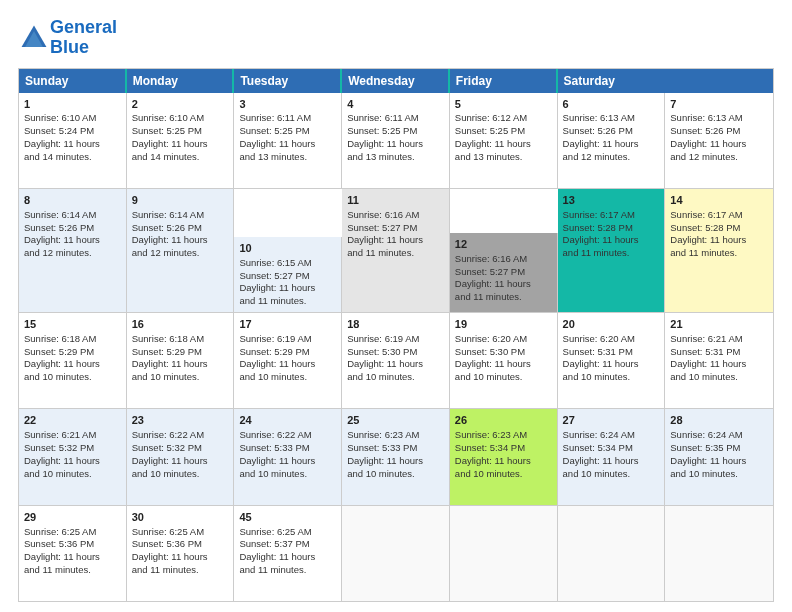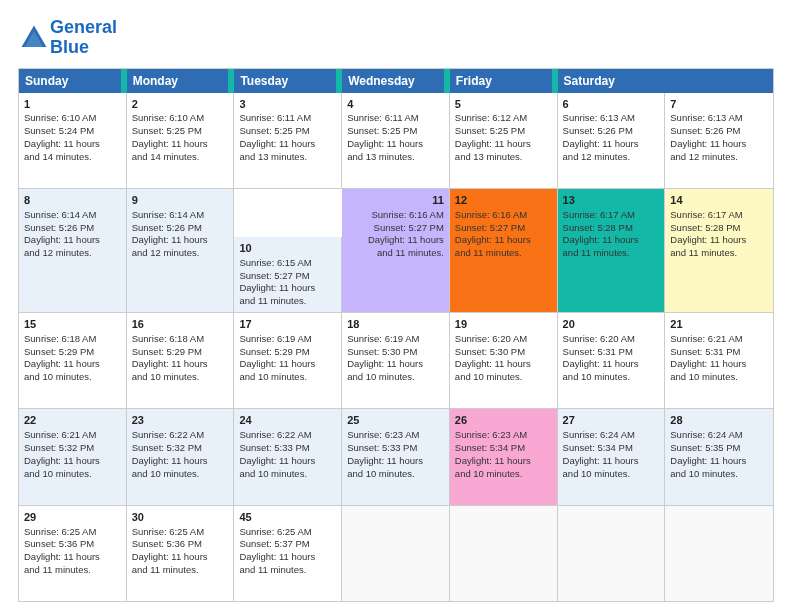--- a/index.html
+++ b/index.html
@@ -64,21 +64,21 @@
       display: grid;
       grid-template-columns: repeat(7, 1fr);
       background: #2e6db4;
     }
     .cal-header-cell {
       color: #fff;
       font-weight: bold;
       font-size: 12px;
       padding: 5px 6px;
       text-align: left;
-      border-right: 6px solid #14b8a6;
+      border-right: 2px solid #14b8a6;
     }
     .cal-header-cell:last-child { border-right: none; }
     .cal-body {
       display: flex;
       flex-direction: column;
       flex: 1;
     }
     .cal-row {
       display: grid;
       grid-template-columns: repeat(7, 1fr);
@@ -173,25 +173,25 @@
 Daylight: 11 hours
 and 12 minutes.</span></div>
           <div class="cal-cell" style="background: rgb(232, 240, 249);"><span class="day-num">9</span><span style="white-space: pre-line;">Sunrise: 6:14 AM
 Sunset: 5:26 PM
 Daylight: 11 hours
 and 12 minutes.</span></div>
           <div class="cal-cell" style="background: rgb(232, 240, 249); margin-top: 48px;"><span class="day-num">10</span><span style="white-space: pre-line;">Sunrise: 6:15 AM
 Sunset: 5:27 PM
 Daylight: 11 hours
 and 11 minutes.</span></div>
-          <div class="cal-cell" style="background: #c4b5fd; text-align: right;"><span class="day-num">11</span><span style="white-space: pre-line;">Sunrise: 6:16 AM
+          <div class="cal-cell" style="background: #e5e5e5;"><span class="day-num">11</span><span style="white-space: pre-line;">Sunrise: 6:16 AM
 Sunset: 5:27 PM
 Daylight: 11 hours
 and 11 minutes.</span></div>
-          <div class="cal-cell" style="background: #f97316;"><span class="day-num">12</span><span style="white-space: pre-line;">Sunrise: 6:16 AM
+          <div class="cal-cell" style="background: #a3a3a3; margin-top: 44px;"><span class="day-num">12</span><span style="white-space: pre-line;">Sunrise: 6:16 AM
 Sunset: 5:27 PM
 Daylight: 11 hours
 and 11 minutes.</span></div>
           <div class="cal-cell" style="background: #14b8a6;"><span class="day-num">13</span><span style="white-space: pre-line;">Sunrise: 6:17 AM
 Sunset: 5:28 PM
 Daylight: 11 hours
 and 11 minutes.</span></div>
           <div class="cal-cell" style="background: #fef9c3;"><span class="day-num">14</span><span style="white-space: pre-line;">Sunrise: 6:17 AM
 Sunset: 5:28 PM
 Daylight: 11 hours
@@ -237,21 +237,21 @@
 Daylight: 11 hours
 and 10 minutes.</span></div>
           <div class="cal-cell" style="background: rgb(232, 240, 249);"><span class="day-num">24</span><span style="white-space: pre-line;">Sunrise: 6:22 AM
 Sunset: 5:33 PM
 Daylight: 11 hours
 and 10 minutes.</span></div>
           <div class="cal-cell" style="background: rgb(232, 240, 249);"><span class="day-num">25</span><span style="white-space: pre-line;">Sunrise: 6:23 AM
 Sunset: 5:33 PM
 Daylight: 11 hours
 and 10 minutes.</span></div>
-          <div class="cal-cell" style="background: #f9a8d4;"><span class="day-num">26</span><span style="white-space: pre-line;">Sunrise: 6:23 AM
+          <div class="cal-cell" style="background: #bef264;"><span class="day-num">26</span><span style="white-space: pre-line;">Sunrise: 6:23 AM
 Sunset: 5:34 PM
 Daylight: 11 hours
 and 10 minutes.</span></div>
           <div class="cal-cell" style="background: rgb(232, 240, 249);"><span class="day-num">27</span><span style="white-space: pre-line;">Sunrise: 6:24 AM
 Sunset: 5:34 PM
 Daylight: 11 hours
 and 10 minutes.</span></div>
           <div class="cal-cell" style="background: rgb(232, 240, 249);"><span class="day-num">28</span><span style="white-space: pre-line;">Sunrise: 6:24 AM
 Sunset: 5:35 PM
 Daylight: 11 hours

